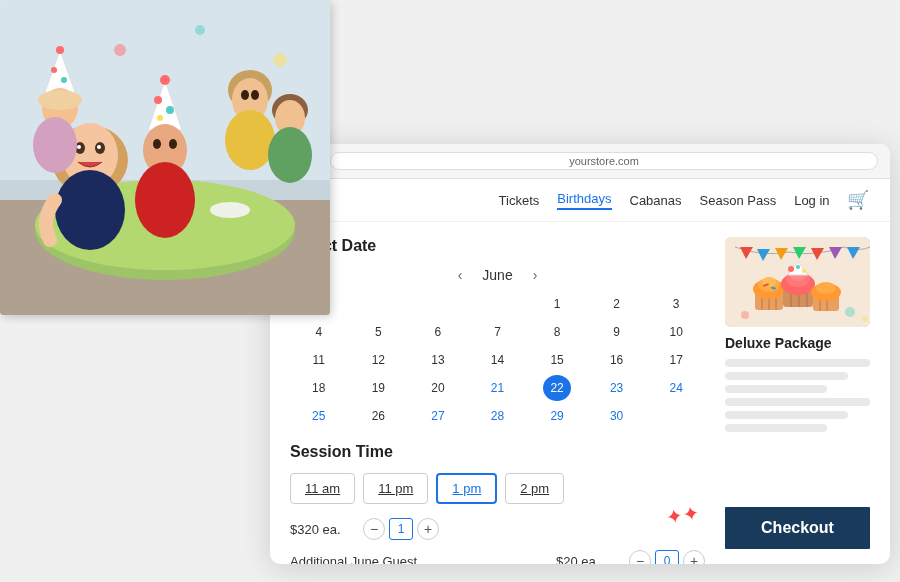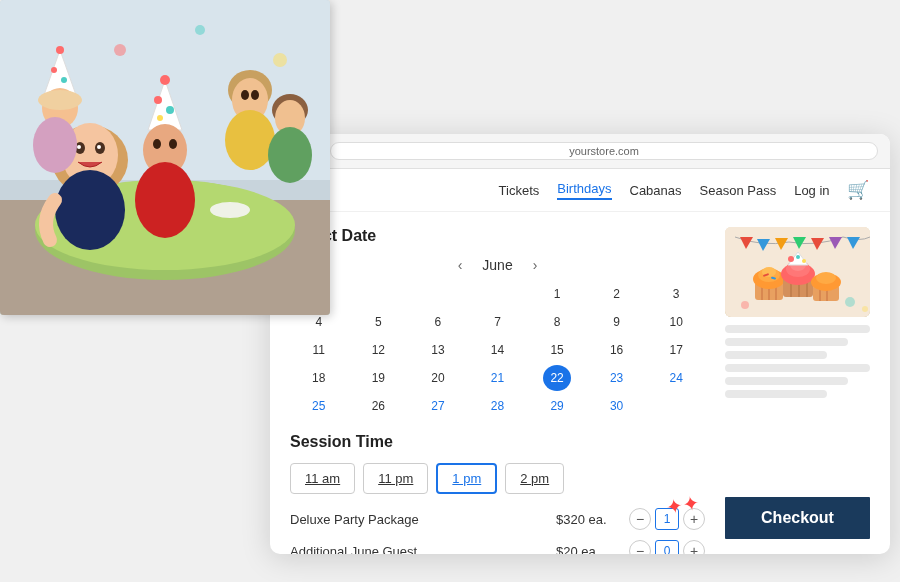--- a/index.html
+++ b/index.html
@@ -30,21 +30,21 @@
       width: 100%;
       height: 100%;
       background: 
         radial-gradient(ellipse 200px 80px at 50% 70%, #9dc466 0%, transparent 70%),
         linear-gradient(180deg, #d4e8f0 0%, #b8d4e8 40%, #c8d890 60%, #8B9060 100%);
     }
 
     
     .browser {
       position: absolute;
-      top: 134px;
+      top: 144px;
       left: 270px;
       width: 620px;
       height: 420px;
       background: #fff;
       border-radius: 10px;
       box-shadow: 0 4px 30px rgba(0,0,0,0.15);
       z-index: 1;
       overflow: hidden;
     }
 
@@ -502,21 +502,20 @@
         <div class="section-title">Session Time</div>
         <div class="time-buttons">
           <button class="time-btn">11 am</button>
           <button class="time-btn">11 pm</button>
           <button class="time-btn selected">1 pm</button>
           <button class="time-btn">2 pm</button>
         </div>
       </div>
 
       <div class="package-row">
-        <span class="package-name">Deluxe Party Package</span>
         <span class="package-price">$320 ea.</span>
         <div class="qty-control">
           <button class="qty-btn">−</button>
           <div class="qty-value">1</div>
           <button class="qty-btn">+</button>
         </div>
       </div>
 
       <div class="package-row">
         <span class="package-name">Additional June Guest</span>
@@ -581,20 +580,21 @@
             <ellipse cx="101" cy="55" rx="15" ry="9" fill="#ff9933"></ellipse>
             <ellipse cx="101" cy="51" rx="10" ry="6" fill="#ffaa44"></ellipse>
 
             <circle cx="20" cy="78" r="4" fill="#ff6b6b" opacity="0.4"></circle>
             <circle cx="125" cy="75" r="5" fill="#4ecdc4" opacity="0.4"></circle>
             <circle cx="140" cy="82" r="3" fill="#ffdd57" opacity="0.4"></circle>
           </svg>
         </div>
       </div>
 
+      <div class="package-title">Deluxe Package</div>
 
       <div class="skeleton-line long"></div>
       <div class="skeleton-line medium"></div>
       <div class="skeleton-line short"></div>
       <div class="skeleton-line long"></div>
       <div class="skeleton-line medium"></div>
       <div class="skeleton-line short"></div>
     </div>
   </div>
 

